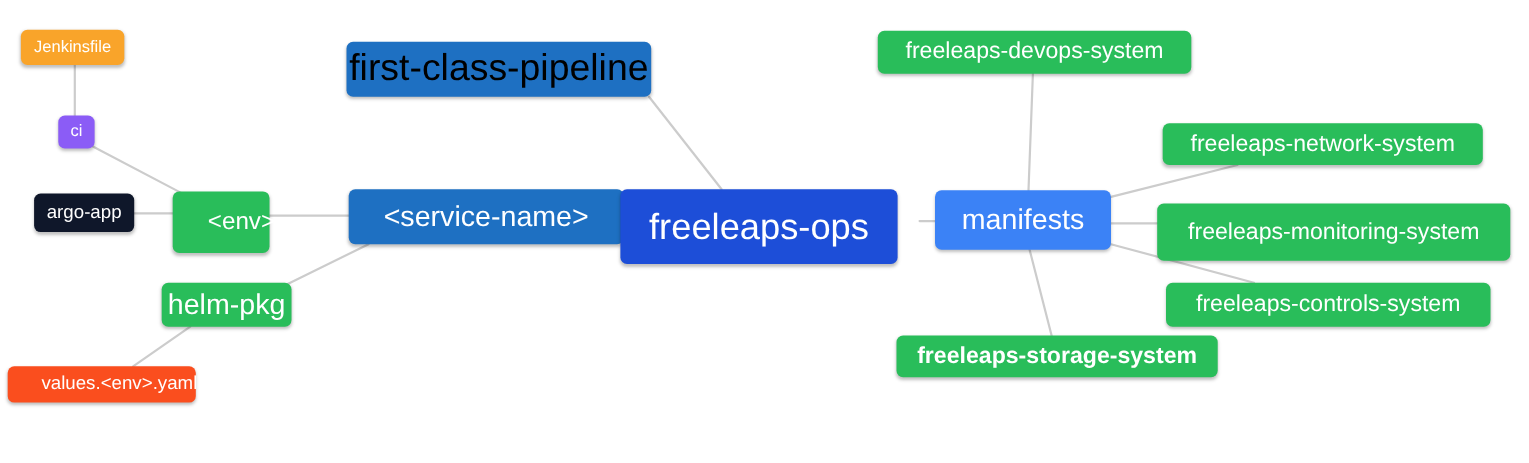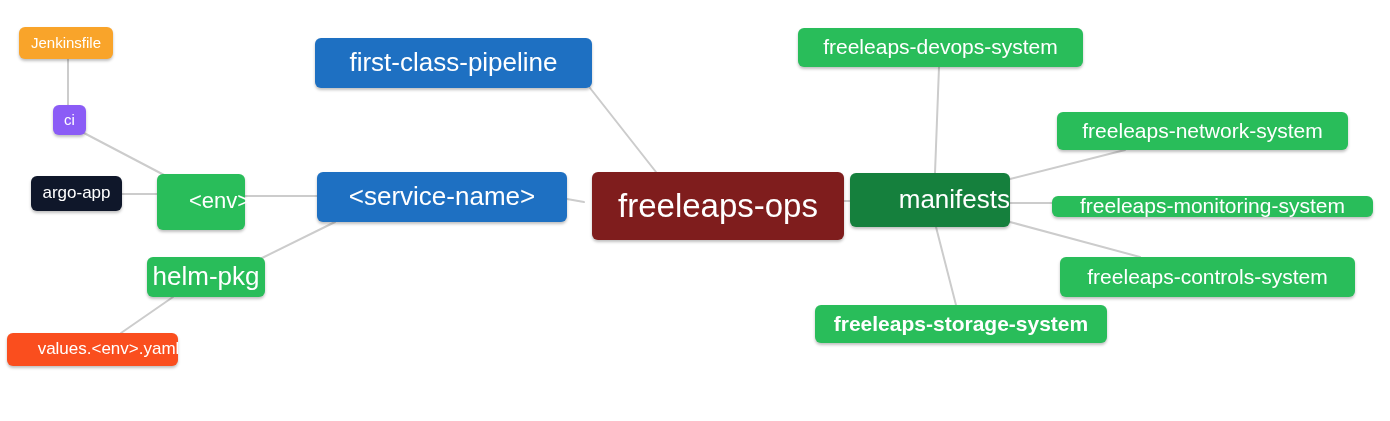--- a/index.html
+++ b/index.html
@@ -74,44 +74,44 @@
       <div class="mm-node" style="left: 53px; top: 105px; width: 33px; height: 30px; background: #8b5cf6;">
         <span style="font-size: 15px; color: rgb(255, 255, 255);">ci</span>
       </div>
       <div class="mm-node" style="left: 31px; top: 176px; width: 91px; height: 35px; background: #0f172a;">
         <span style="font-size: 17px; color: rgb(255, 255, 255);">argo-app</span>
       </div>
       <div class="mm-node" style="left: 157px; top: 174px; width: 88px; height: 56px; background: rgb(41, 189, 90); padding-left: 37px;">
         <span style="font-size: 22px; color: rgb(255, 255, 255);">&lt;env&gt;</span>
       </div>
       <div class="mm-node" style="left: 315px; top: 38px; width: 277px; height: 50px; background: rgb(30, 112, 194);">
-        <span style="font-size: 26px; color: #ffffff;">first-class-pipeline</span>
+        <span style="font-size: 34px; color: #000000;">first-class-pipeline</span>
       </div>
       <div class="mm-node" style="left: 317px; top: 172px; width: 250px; height: 50px; background: rgb(30, 112, 194);">
         <span style="font-size: 26px; color: rgb(255, 255, 255);">&lt;service-name&gt;</span>
       </div>
-      <div class="mm-node" style="left: 592px; top: 172px; width: 252px; height: 68px; background: #7f1d1d;">
+      <div class="mm-node" style="left: 564px; top: 172px; width: 252px; height: 68px; background: #1d4ed8;">
         <span style="font-size: 33px; color: rgb(255, 255, 255);">freeleaps-ops</span>
       </div>
-      <div class="mm-node" style="left: 850px; top: 173px; width: 160px; height: 54px; background: #15803d; justify-content: flex-end;">
+      <div class="mm-node" style="left: 850px; top: 173px; width: 160px; height: 54px; background: #3b82f6;">
         <span style="font-size: 26px; color: rgb(255, 255, 255);">manifests</span>
       </div>
       <div class="mm-node" style="left: 147px; top: 257px; width: 118px; height: 40px; background: rgb(41, 189, 90);">
         <span style="font-size: 26px; color: rgb(255, 255, 255);">helm-pkg</span>
       </div>
       <div class="mm-node" style="left: 7px; top: 333px; width: 171px; height: 33px; background: rgb(250, 78, 30);">
         <span style="font-size: 17px; color: rgb(255, 255, 255); margin-left: 32px;">values.&lt;env&gt;.yaml</span>
       </div>
       <div class="mm-node" style="left: 798px; top: 28px; width: 285px; height: 39px; background: rgb(41, 189, 90);">
         <span style="font-size: 21px; color: rgb(255, 255, 255);">freeleaps-devops-system</span>
       </div>
       <div class="mm-node" style="left: 1057px; top: 112px; width: 291px; height: 38px; background: rgb(41, 189, 90);">
         <span style="font-size: 21px; color: rgb(255, 255, 255);">freeleaps-network-system</span>
       </div>
-      <div class="mm-node" style="left: 1052px; top: 185px; width: 321px; height: 21px; background: rgb(41, 189, 90); margin-top: 11px;">
+      <div class="mm-node" style="left: 1052px; top: 185px; width: 321px; height: 52px; background: rgb(41, 189, 90);">
         <span style="font-size: 21px; color: rgb(255, 255, 255);">freeleaps-monitoring-system</span>
       </div>
       <div class="mm-node" style="left: 1060px; top: 257px; width: 295px; height: 40px; background: rgb(41, 189, 90);">
         <span style="font-size: 21px; color: rgb(255, 255, 255);">freeleaps-controls-system</span>
       </div>
       <div class="mm-node" style="left: 815px; top: 305px; width: 292px; height: 38px; background: rgb(41, 189, 90);">
         <span style="font-size: 21px; color: rgb(255, 255, 255); font-weight: bold;">freeleaps-storage-system</span>
       </div>
     </div>
 </div>

